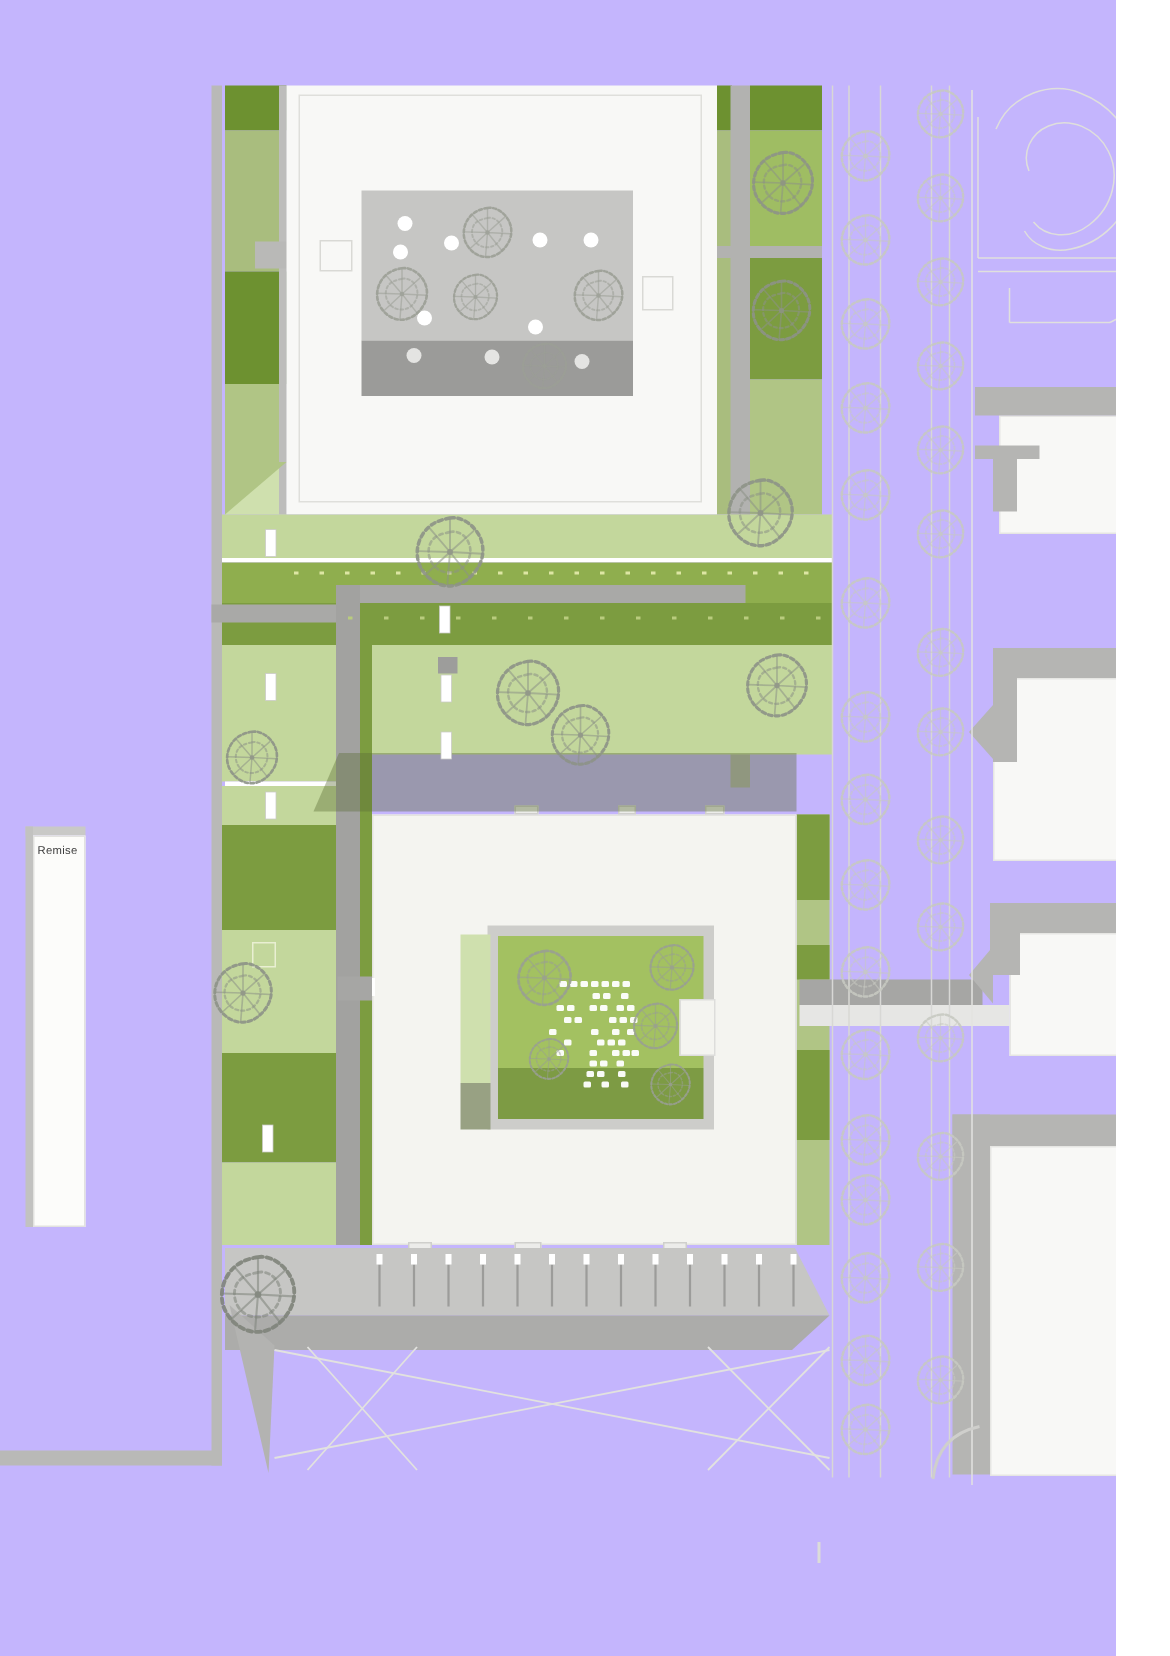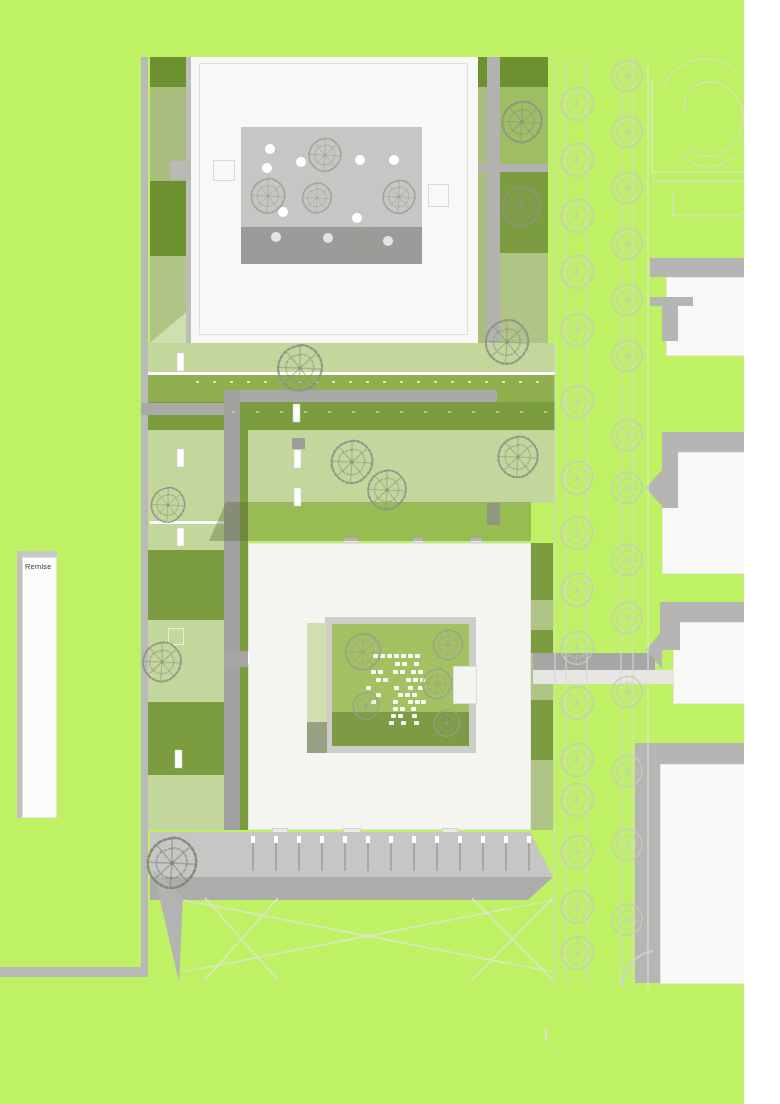--- a/index.html
+++ b/index.html
@@ -1,16 +1,16 @@
 <!DOCTYPE html>
 <html><head>
 <meta charset="utf-8">
 <style>
   html,body{margin:0;padding:0;background:#ffffff;font-family:"Liberation Sans",sans-serif;}
-  #plan{position:relative;width:744px;height:1104px;background:#bef264;overflow:hidden;}
+  #plan{position:relative;width:744px;height:1104px;background:#c4b5fd;overflow:hidden;}
   #plan .r{position:absolute;box-sizing:border-box;}
   #vec{position:absolute;left:0;top:0;pointer-events:none;}
   #remise-label{position:absolute;left:25px;top:562px;width:32px;font-size:7.5px;color:#3c3c3c;letter-spacing:.2px;}
 </style>
 </head>
 <body>
 
 <div id="plan">
   <div class="r" style="left: 17px; top: 551px; width: 40px; height: 6px; background: rgb(201, 201, 199);"></div>
     <div class="r" style="left: 17px; top: 551px; width: 5px; height: 267px; background: rgb(194, 194, 192);"></div>

